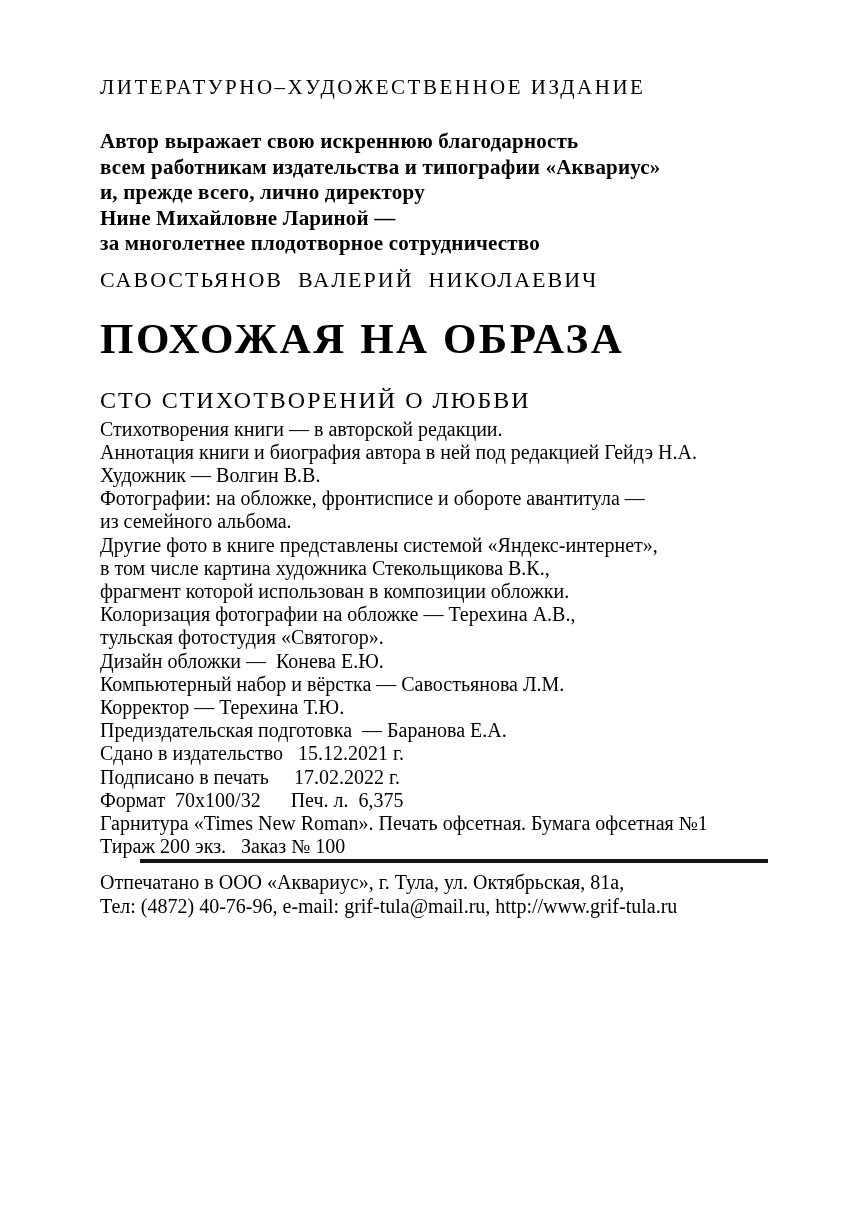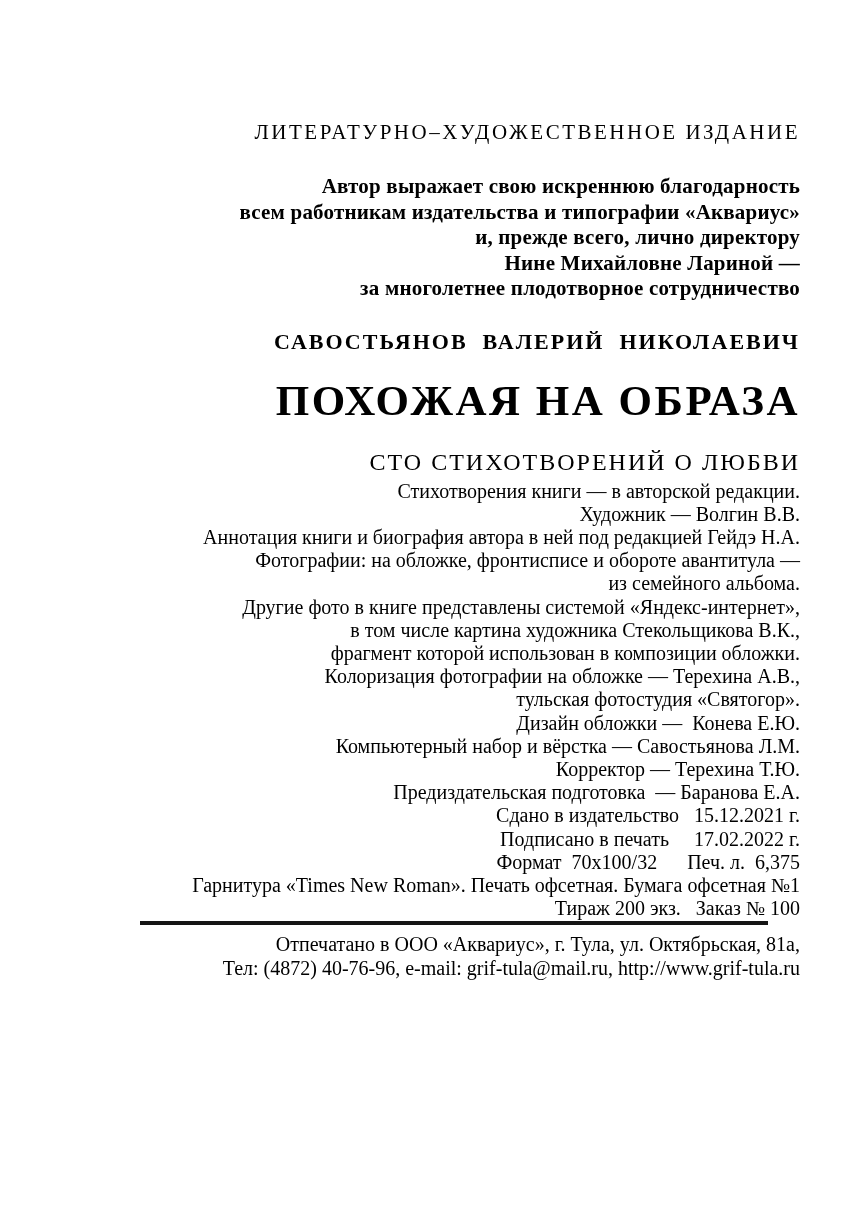--- a/index.html
+++ b/index.html
@@ -11,43 +11,43 @@
     width: 866px;
     height: 1213px;
     overflow: hidden;
     color: #000000;
     font-family: "Liberation Serif", "DejaVu Serif", serif;
     -webkit-font-smoothing: antialiased;
   }
   .page {
     width: 700px;
     margin-left: 100px;
-    padding-top: 120px;
-    text-align: right;
+    padding-top: 75px;
+    text-align: left;
   }
   .edition-heading {
     margin: 0;
     font-size: 21px;
     line-height: 24px;
     font-weight: 400;
     letter-spacing: 2.5px;
     white-space: nowrap;
   }
   .dedication {
     margin-top: 30px;
     font-weight: 700;
     font-size: 21px;
     line-height: 25.5px;
     letter-spacing: 0.2px;
   }
   .author-name {
-    margin-top: 27px;
+    margin-top: 10px;
     font-size: 22px;
     line-height: 26px;
-    font-weight: 700;
+    font-weight: 400;
     letter-spacing: 2px;
     white-space: nowrap;
   }
   .book-title {
     margin-top: 22px;
     font-size: 43px;
     line-height: 47px;
     font-weight: 700;
     letter-spacing: 2.5px;
     white-space: nowrap;
@@ -95,22 +95,22 @@
   </div>
 
   <div class="author-name">САВОСТЬЯНОВ&nbsp; ВАЛЕРИЙ&nbsp; НИКОЛАЕВИЧ</div>
 
   <div class="book-title">ПОХОЖАЯ НА ОБРАЗА</div>
 
   <div class="subtitle">СТО СТИХОТВОРЕНИЙ О ЛЮБВИ</div>
 
   <div class="colophon">
     <div class="line">Стихотворения книги — в авторской редакции.</div>
+    <div class="line">Аннотация книги и биография автора в ней под редакцией Гейдэ Н.А.</div>
     <div class="line">Художник — Волгин В.В.</div>
-    <div class="line">Аннотация книги и биография автора в ней под редакцией Гейдэ Н.А.</div>
     <div class="line">Фотографии: на обложке, фронтисписе и обороте авантитула —</div>
     <div class="line">из семейного альбома.</div>
     <div class="line">Другие фото в книге представлены системой «Яндекс-интернет»,</div>
     <div class="line">в том числе картина художника Стекольщикова В.К.,</div>
     <div class="line">фрагмент которой использован в композиции обложки.</div>
     <div class="line">Колоризация фотографии на обложке — Терехина А.В.,</div>
     <div class="line">тульская фотостудия «Святогор».</div>
     <div class="line">Дизайн обложки —&nbsp; Конева Е.Ю.</div>
     <div class="line">Компьютерный набор и вёрстка — Савостьянова Л.М.</div>
     <div class="line">Корректор — Терехина Т.Ю.</div>

